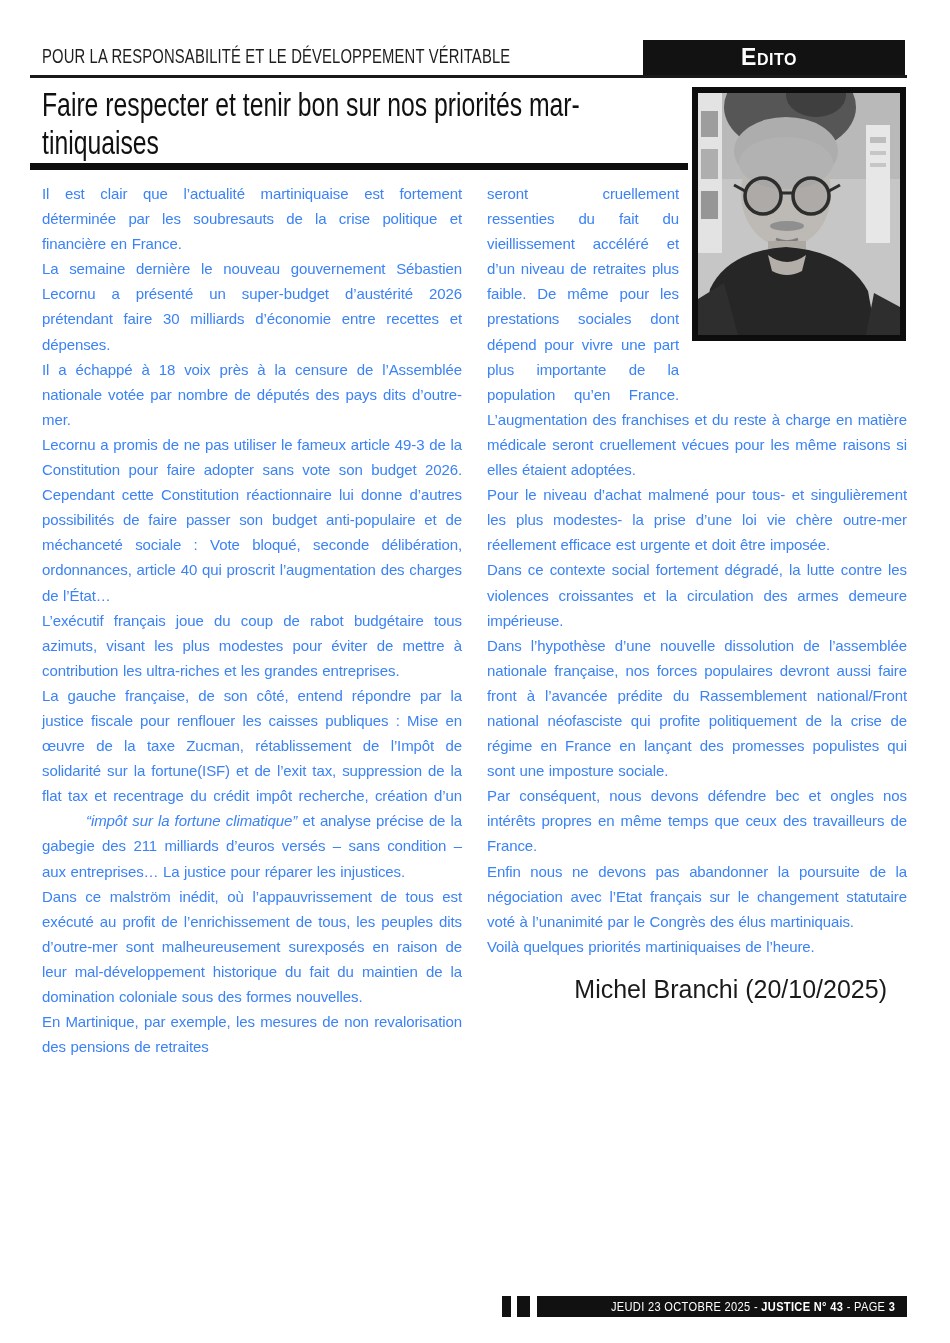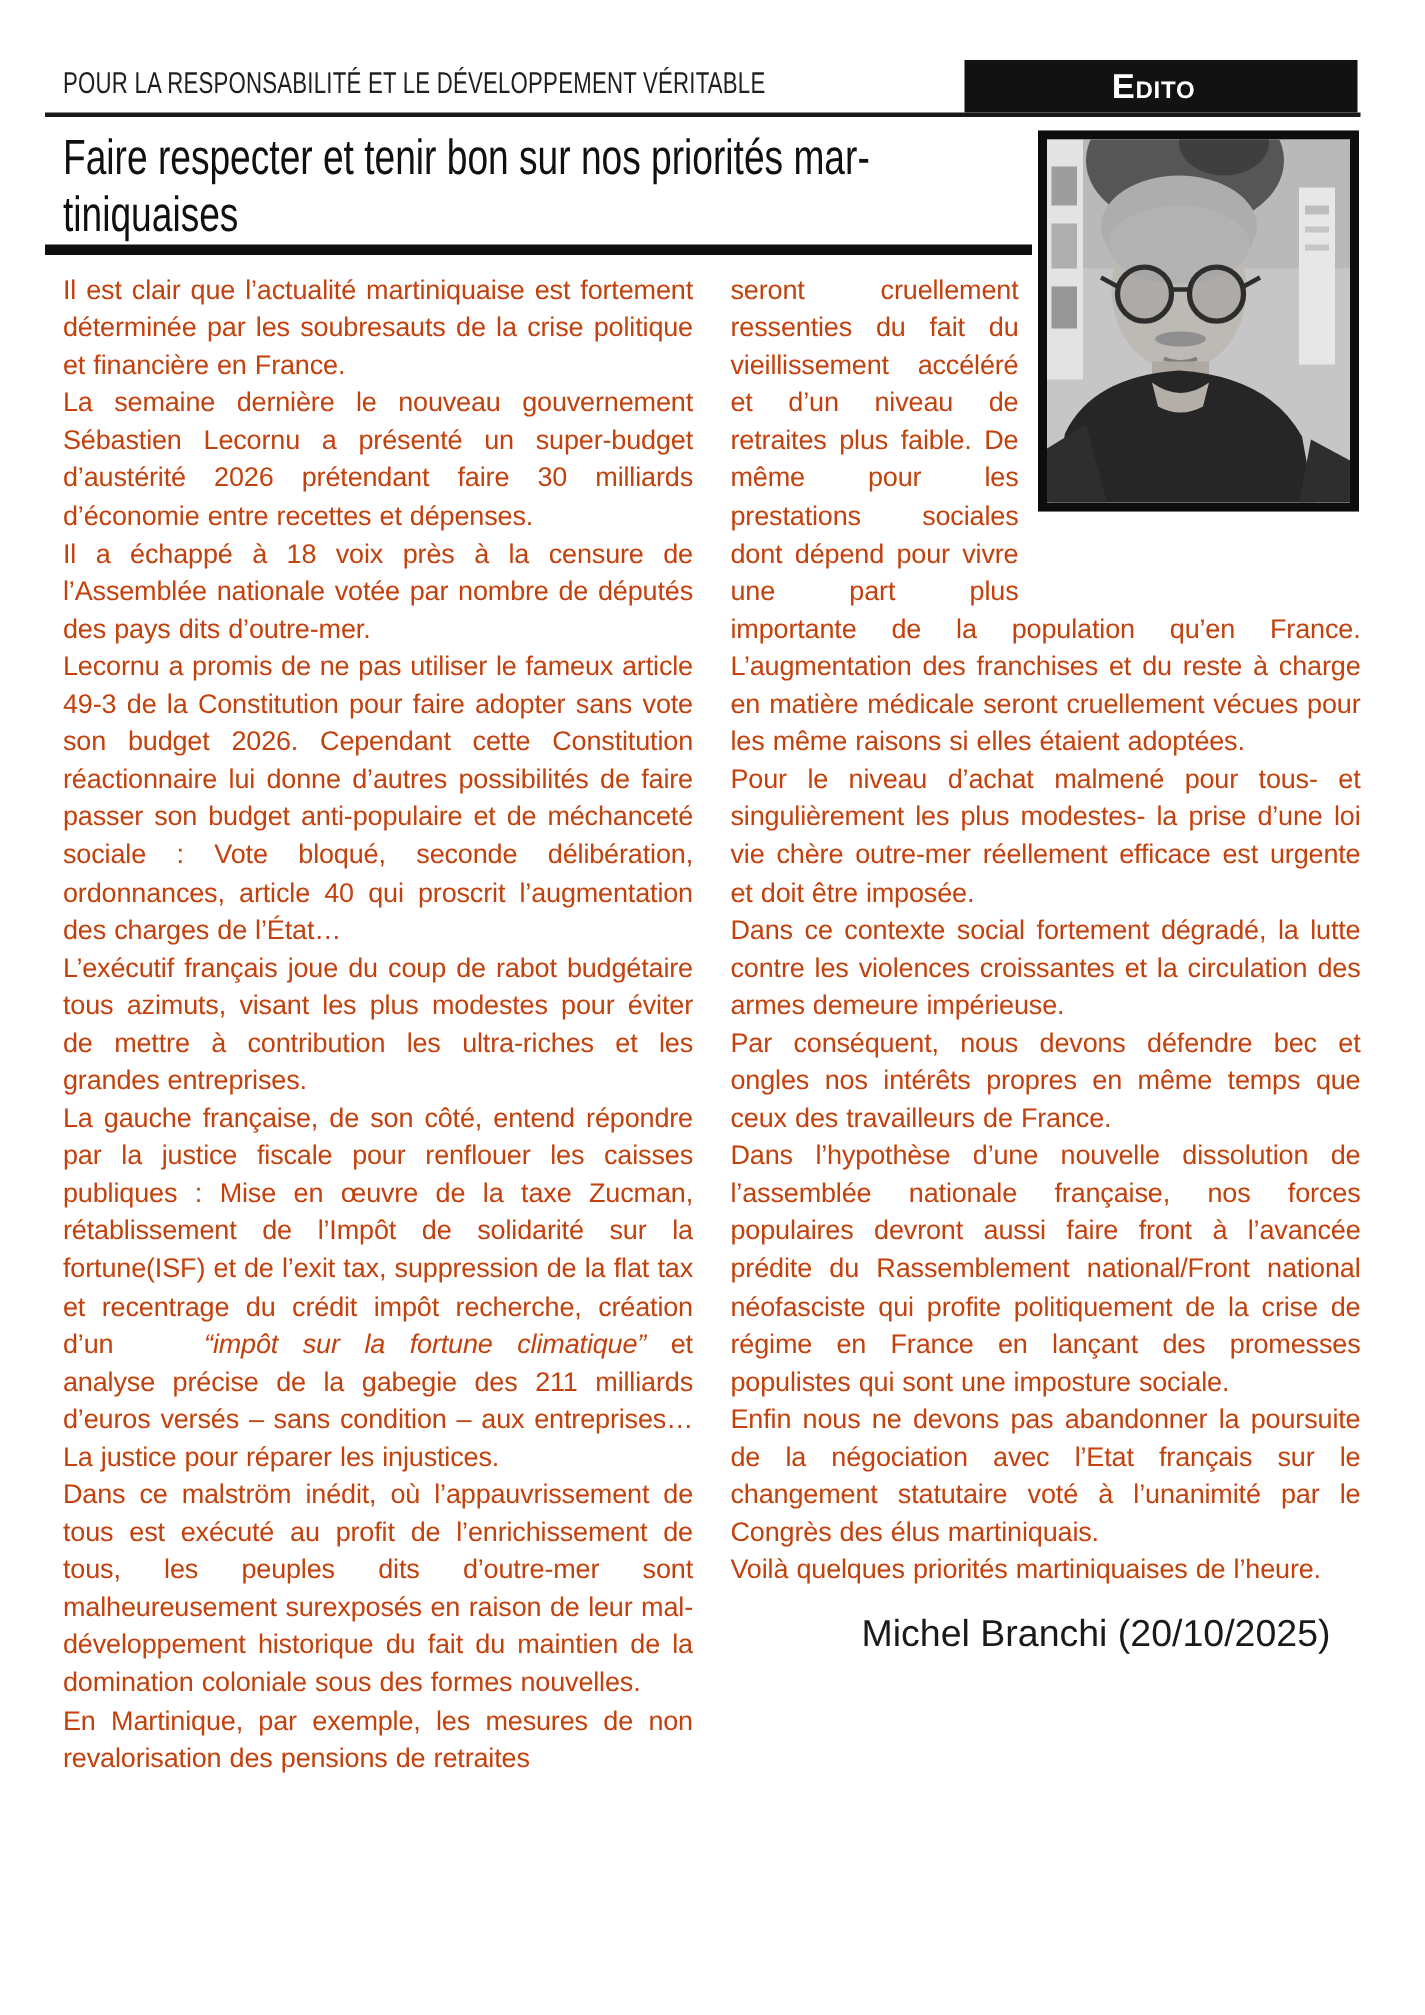--- a/index.html
+++ b/index.html
@@ -31,21 +31,21 @@
   
   .photo{
     position:absolute;left:692px;top:87px;width:202px;height:242px;
     border:6px solid #0d0d0d;background:#c9c9c9;
   }
   .photo svg{display:block;}
   
   .body-cols{position:absolute;left:42px;top:181px;width:865px;display:flex;gap:25px;}
   .col{width:420px;}
   .para{
-    margin:0;text-align:justify;font-size:18px;line-height:25.1px;color:#c2410c;
+    margin:0;text-align:justify;font-size:15px;line-height:25.1px;color:#3b82f6;
     letter-spacing:-0.1px;word-spacing:0.5px;
   }
   .para .it{font-style:italic;margin-left:44px;}
   .photo-spacer{float:right;width:228px;height:202px;}
   .signature{
     margin:18px;text-align:right;font-size:25px;line-height:25.1px;color:#1a1a1a;padding-right:2px;
   }
   
   .footer{position:absolute;left:502px;top:1296px;height:21px;display:flex;align-items:stretch;}
   .fblock1{width:9px;background:#111;margin-right:6px;}
@@ -123,23 +123,35 @@
           <p class="para"><span>Dans ce malström inédit, où l’appauvrissement de tous est exécuté au profit de l’enrichissement de tous, les peuples dits d’outre-mer sont malheureusement surexposés en raison de leur mal-développement historique du fait du maintien de la domination coloniale sous des formes nouvelles.</span></p>
           <p class="para"><span>En Martinique, par exemple, les mesures de non revalorisation des pensions de retraites</span></p>
         </div>
     </div>
     <div class="col">
       <div class="photo-spacer"></div>
       <div>
           <p class="para"><span>seront cruellement ressenties du fait du vieillissement accéléré et d’un niveau de retraites plus faible. De même pour les prestations sociales dont dépend pour vivre une part plus importante de la population qu’en France. L’augmentation des franchises et du reste à charge en matière médicale seront cruellement vécues pour les même raisons si elles étaient adoptées.</span></p>
           <p class="para"><span>Pour le niveau d’achat malmené pour tous- et singulièrement les plus modestes- la prise d’une loi vie chère outre-mer réellement efficace est urgente et doit être imposée.</span></p>
           <p class="para"><span>Dans ce contexte social fortement dégradé, la lutte contre les violences croissantes et la circulation des armes demeure impérieuse.</span></p>
+          <p class="para"><span>Dans l’hypothèse d’une nouvelle dissolution de l’assemblée nationale française, nos forces populaires devront aussi faire front à l’avancée prédite du Rassemblement national/Front national néofasciste qui profite politiquement de la crise de régime en France en lançant des promesses populistes qui sont une imposture sociale.</span></p>
           <p class="para"><span>Par conséquent, nous devons défendre bec et ongles nos intérêts propres en même temps que ceux des travailleurs de France.</span></p>
-          <p class="para"><span>Dans l’hypothèse d’une nouvelle dissolution de l’assemblée nationale française, nos forces populaires devront aussi faire front à l’avancée prédite du Rassemblement national/Front national néofasciste qui profite politiquement de la crise de régime en France en lançant des promesses populistes qui sont une imposture sociale.</span></p>
           <p class="para"><span>Enfin nous ne devons pas abandonner la poursuite de la négociation avec l’Etat français sur le changement statutaire voté à l’unanimité par le Congrès des élus martiniquais.</span></p>
           <p class="para"><span>Voilà quelques priorités martiniquaises de l’heure.</span></p>
         </div>
       <p class="signature">Michel Branchi (20/10/2025)</p>
     </div>
   </div>
 
+  <div class="footer">
+    <div class="fblock1"></div>
+    <div class="fblock2"></div>
+    <div class="fbar">
+      <div class="fbar-text">
+        <span>JEUDI 23 OCTOBRE 2025 - </span>
+          <span class="fb">JUSTICE N° 43</span>
+          <span> - PAGE </span>
+          <span class="fb">3</span>
+      </div>
+    </div>
+  </div>
 
 </div>
 
 </body></html>

